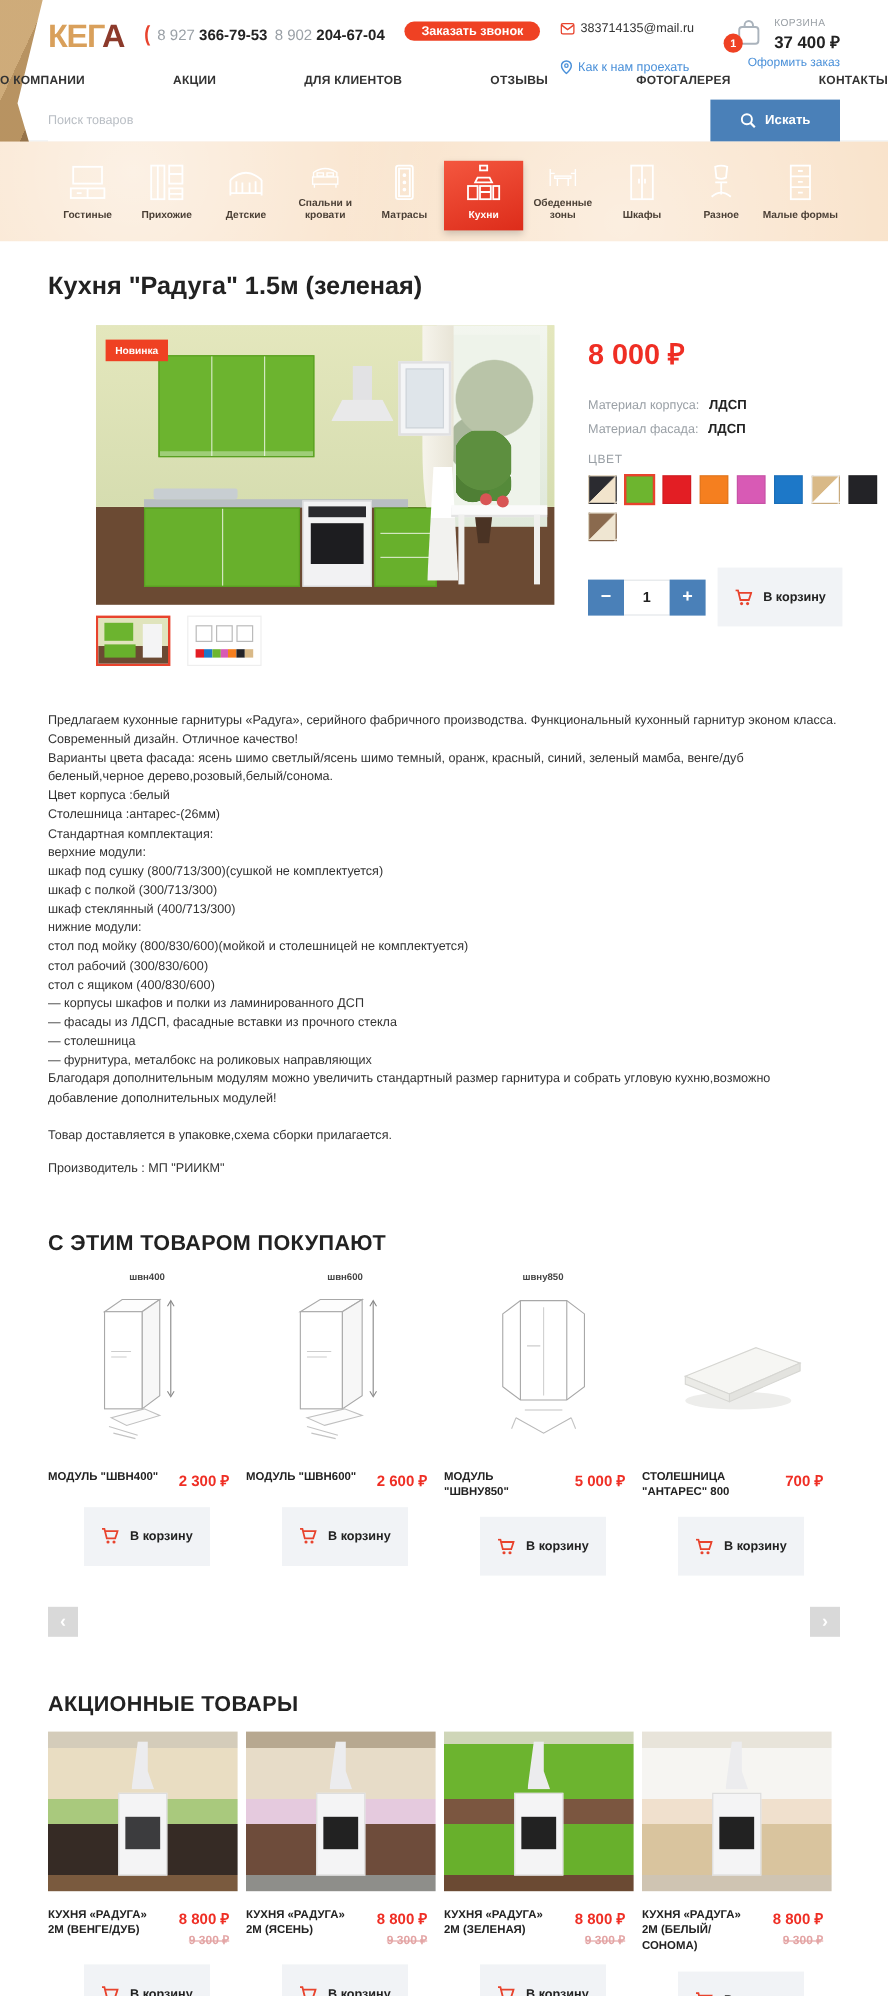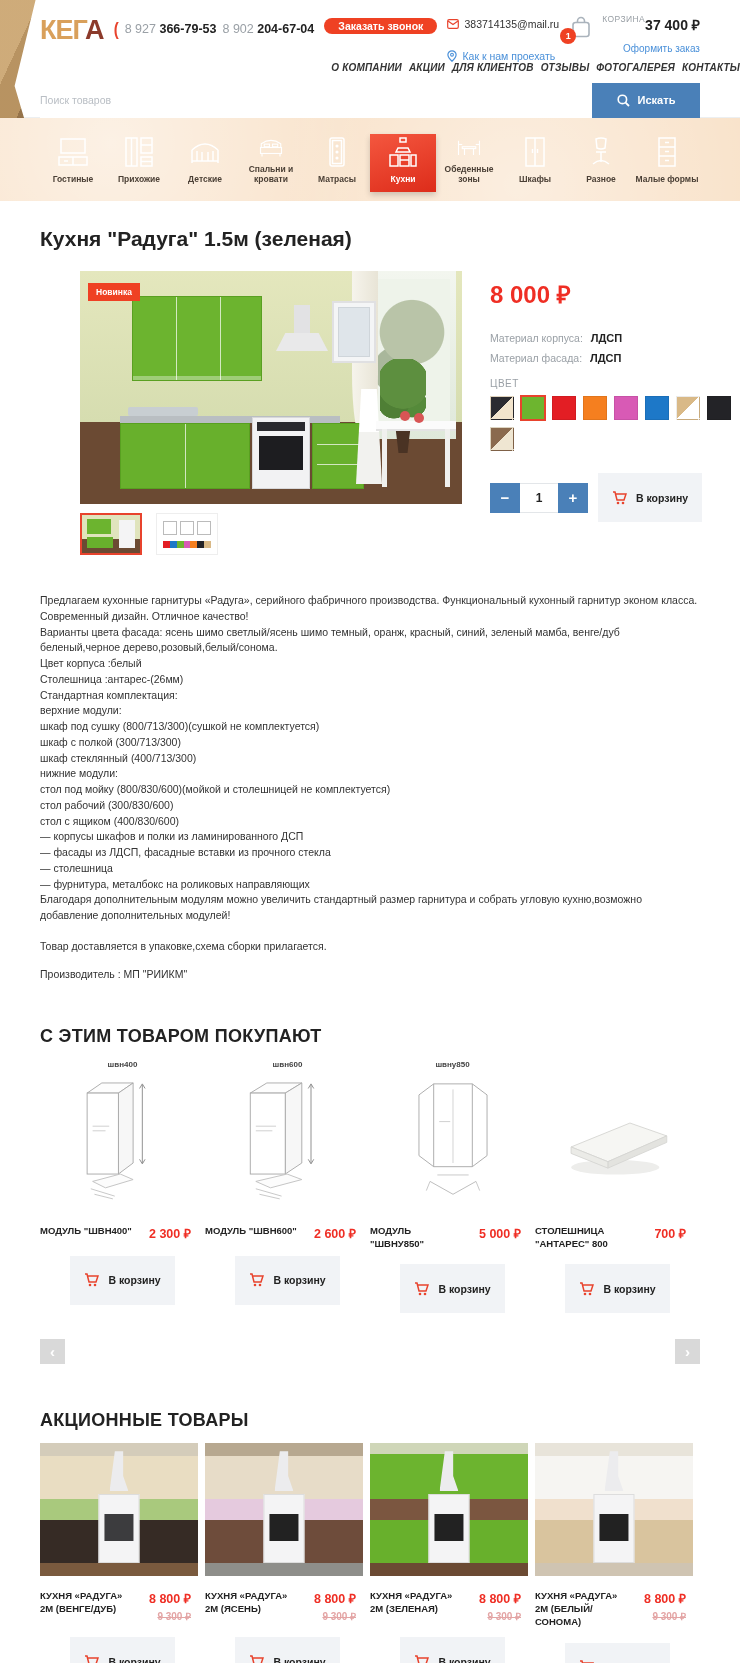--- a/index.html
+++ b/index.html
@@ -24,27 +24,27 @@
   .phone-item b { color:#222; }
   .callback-btn { margin-top:8px; background:#ef4123; color:#fff; border:none; font-size:10.5px; font-weight:bold; padding:2px 14px; border-radius:12px; cursor:pointer; font-family:inherit; }
   .contacts { padding-top:8px; display:flex; flex-direction:column; gap:20px; font-size:10.5px; }
   .contact-row { display:flex; align-items:center; gap:5px; }
   .contact-row.mail { color:#333; }
   .contact-row.route { color:#4a90d9; }
   .cart-box { display:flex; flex-direction:column; align-items:flex-end; padding-top:4px; min-width:105px; }
   .cart-top { display:flex; align-items:flex-start; gap:7px; }
   .bag-wrap { position:relative; width:26px; height:26px; }
   .cart-badge { position:absolute; left:-9px; bottom:-4px; background:#ef4123; color:#fff; width:16px; height:16px; border-radius:50%; font-size:9px; font-weight:bold; display:flex; align-items:center; justify-content:center; }
-  .cart-info { display:flex; flex-direction:row; }
+  .cart-info { display:flex; flex-direction:column; }
   .cart-label { font-size:8.5px; color:#9aa0a6; letter-spacing:.4px; }
   .cart-total { font-size:14px; font-weight:bold; color:#222; margin-top:1px; }
   .checkout-link { font-size:10px; color:#4a90d9; margin-top:3px; cursor:pointer; text-decoration:none; }
 
   
-  .main-nav { position:relative; z-index:2; display:flex; justify-content:flex-end; gap:7px; padding:6px 0 10px;font-style:italic; }
+  .main-nav { position:relative; z-index:2; display:flex; justify-content:space-between; gap:36px; padding:6px 0 10px; }
   .main-nav a { font-size:10px; font-weight:bold; color:#333; text-decoration:none; letter-spacing:.2px; }
 
   
   .search-strip { display:flex; align-items:center; padding:0 40px; height:35px; border-bottom:1px solid #eceff1; gap:0; }
   .search-input { flex:1; height:35px; border:none; outline:none; font-size:10.5px; color:#555; font-family:inherit; }
   .search-input::placeholder { color:#b9bec4; }
   .search-btn { height:35px; width:108px; background:#4a80b8; border:none; color:#fff; font-size:11px; font-weight:bold; display:flex; align-items:center; justify-content:center; gap:8px; cursor:pointer; font-family:inherit; }
 
   
   .cat-bar { position:relative; height:83px; background:

